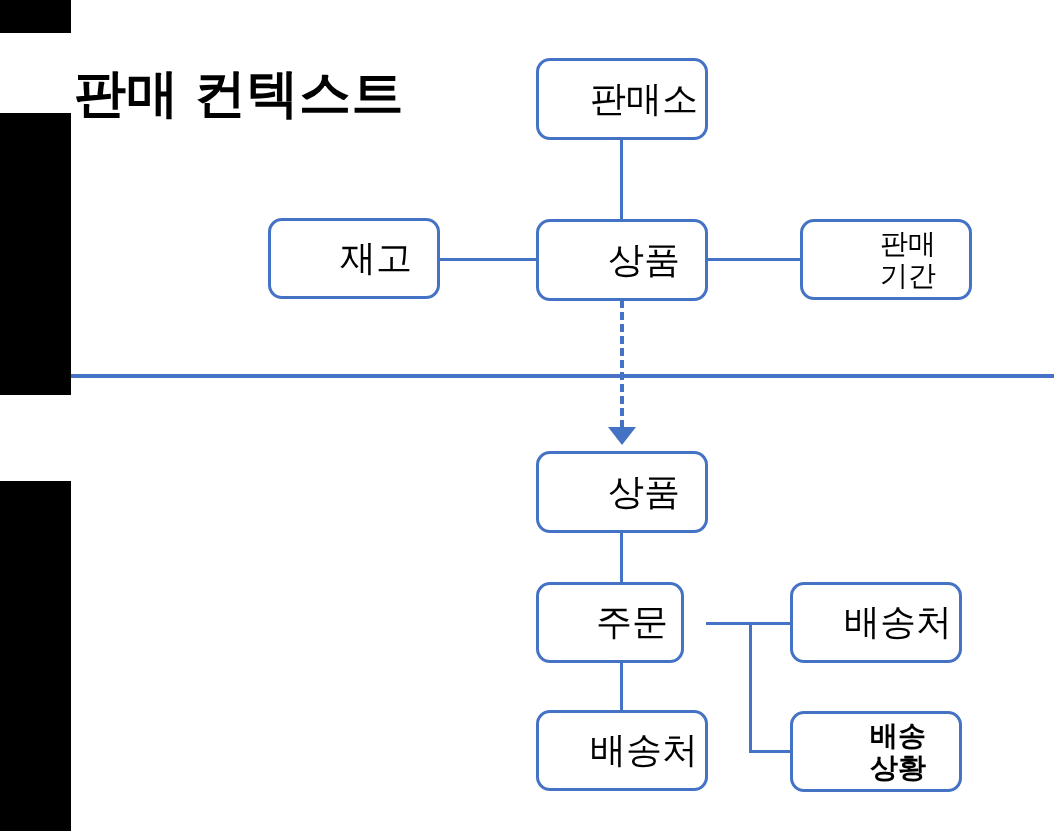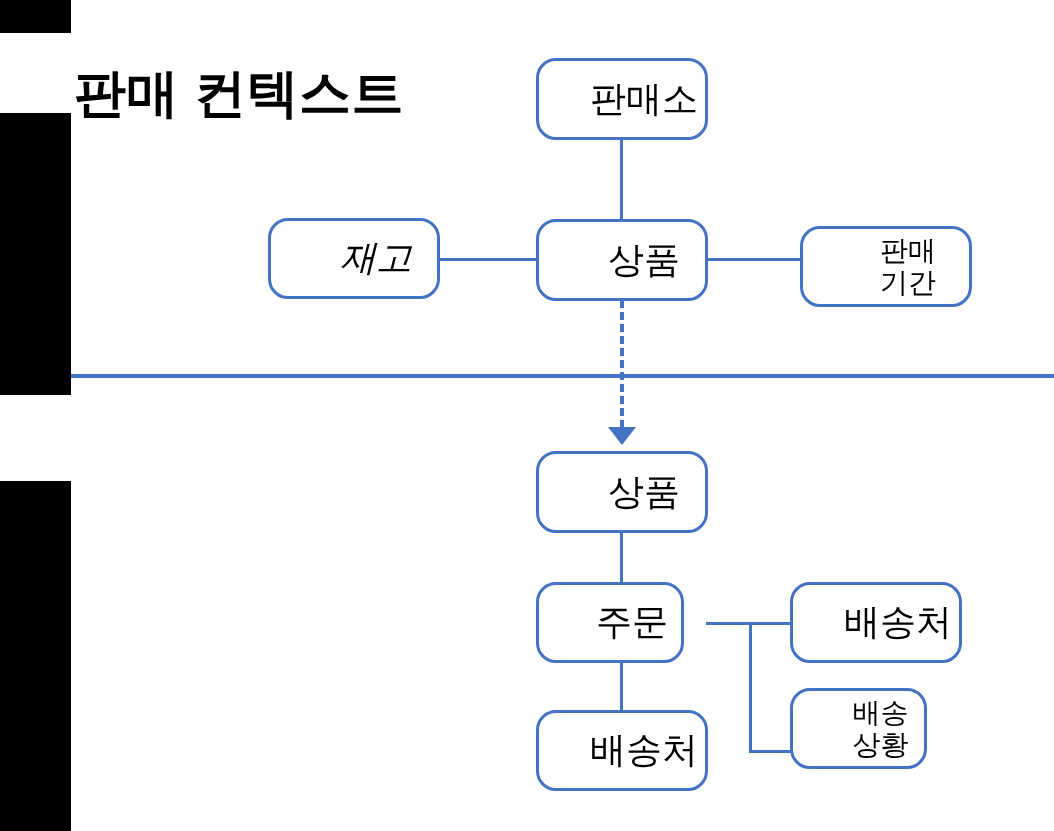--- a/index.html
+++ b/index.html
@@ -80,34 +80,34 @@
     border-left: 14px solid transparent;
     border-right: 14px solid transparent;
     border-top: 18px solid #4472C4;
   }
 
   
   .node {
     position: absolute;
     box-sizing: border-box;
     border: 3px solid #4472C4;
-    border-radius: 20px;
+    border-radius: 14px;
     background: #ffffff;
     display: flex;
     align-items: center;
     justify-content: center;
     text-align: center;
     color: #000000;
     font-size: 36px;
     line-height: 1.12;
     white-space: pre-line;
     z-index: 3;
     padding-left: 44px;
   }
-  .node.small { font-size: 28px; margin-top: 7px; }
+  .node.small { font-size: 28px; }
 </style>
 </head>
 <body>
 
 <div id="canvas">
 
   <div class="rail">
     <div class="rail-notch notch-a"></div>
     <div class="rail-notch notch-b"></div>
   </div>
@@ -132,31 +132,31 @@
   <div class="line h" style="left:706px; top:622px; width:46px;"></div>
 
   <div class="line v" style="left:749px; top:622px; height:131px;"></div>
 
   <div class="line h" style="left:749px; top:622px; width:42px;"></div>
 
   <div class="line h" style="left:749px; top:750px; width:42px;"></div>
 
   <div class="node" style="left:536px; top:58px; width:172px; height:82px;">판매소</div>
 
-  <div class="node" style="left:268px; top:218px; width:172px; height:81px;font-style:italic;">재고</div>
+  <div class="node" style="left:268px; top:218px; width:172px; height:81px;">재고</div>
 
   <div class="node" style="left:536px; top:219px; width:172px; height:82px;">상품</div>
 
   <div class="node small" style="left:800px; top:219px; width:172px; height:81px;">판매
 기간</div>
 
   <div class="node" style="left:536px; top:451px; width:172px; height:82px;">상품</div>
 
   <div class="node" style="left:536px; top:582px; width:148px; height:81px;">주문</div>
 
   <div class="node" style="left:790px; top:582px; width:172px; height:81px;">배송처</div>
 
   <div class="node" style="left:536px; top:710px; width:172px; height:81px;">배송처</div>
 
-  <div class="node small" style="left:790px; top:681px; width:137px; height:81px;">배송
+  <div class="node small" style="left:790px; top:711px; width:172px; height:81px;font-weight:bold;">배송
 상황</div>
 
 </div>
 
 </body></html>

